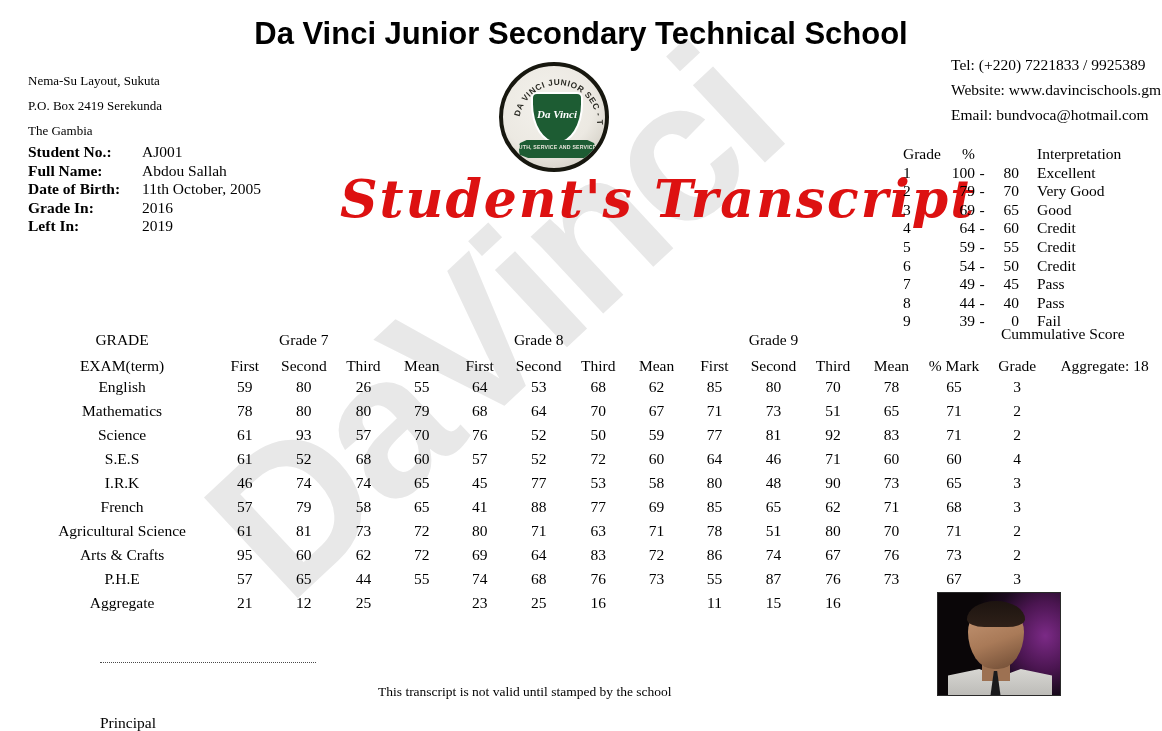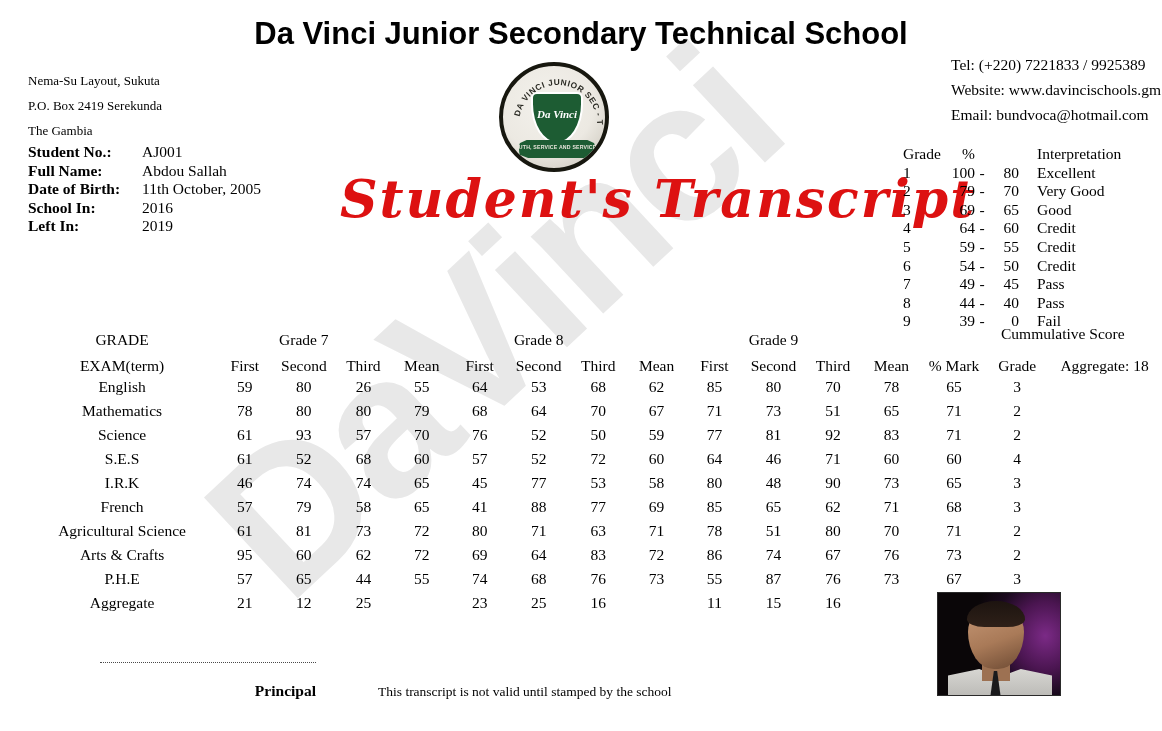--- a/index.html
+++ b/index.html
@@ -245,25 +245,24 @@
 
   
   .sig-line {
     position: absolute;
     left: 100px; top: 662px;
     width: 216px;
     border-top: 1.3px dotted #4a4a4a;
   }
   .sig-label {
     position: absolute;
-    left: 100px; top: 682px;
+    left: 100px; top: 714px;
     width: 216px;
-    text-align: right;
+    text-align: left;
     font-size: 15.5px;
-    font-weight: bold;
   }
   .footer-note {
     position: absolute;
     left: 370px; top: 684px;
     font-size: 13.5px;
     margin-left: 8px;
   }
 </style>
 </head>
 <body>
@@ -293,21 +292,21 @@
     </div>
     <div class="row">
       <span class="lbl">Full Name:</span>
       <span class="val">Abdou Sallah</span>
     </div>
     <div class="row">
       <span class="lbl">Date of Birth:</span>
       <span class="val">11th October, 2005</span>
     </div>
     <div class="row">
-      <span class="lbl">School In:</span>
+      <span class="lbl">Grade In:</span>
       <span class="val">2016</span>
     </div>
     <div class="row">
       <span class="lbl">Left In:</span>
       <span class="val">2019</span>
     </div>
   </div>
 
   <div class="logo-wrap layer">
     <div class="seal">

